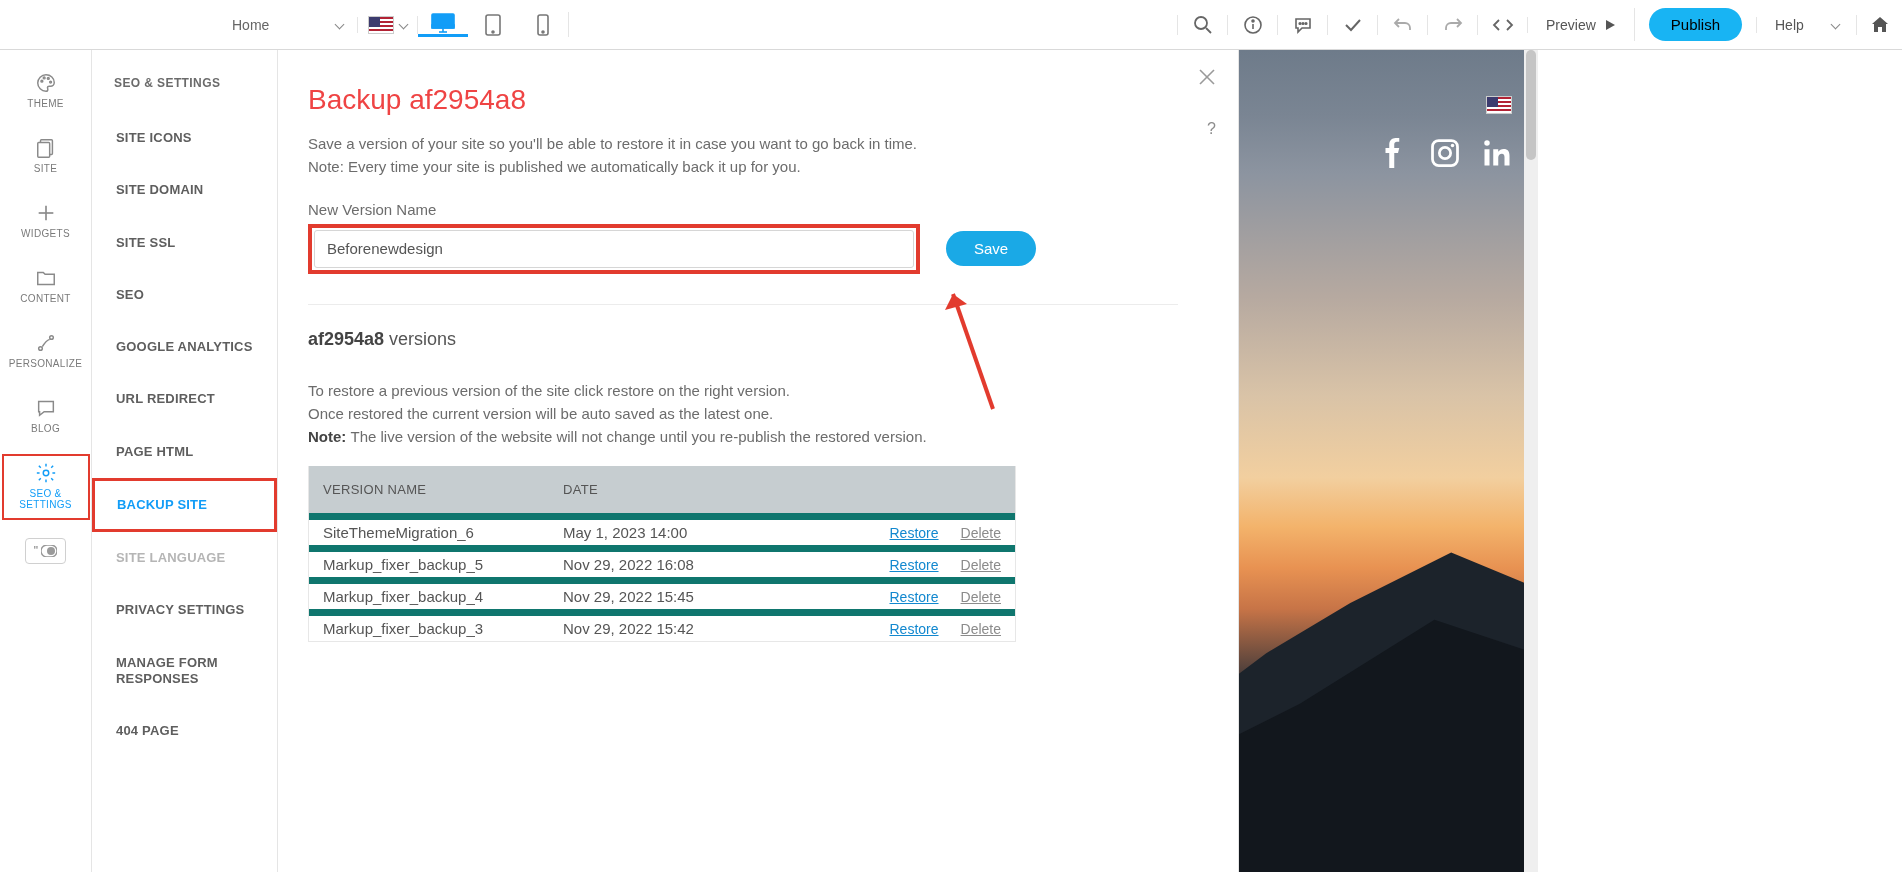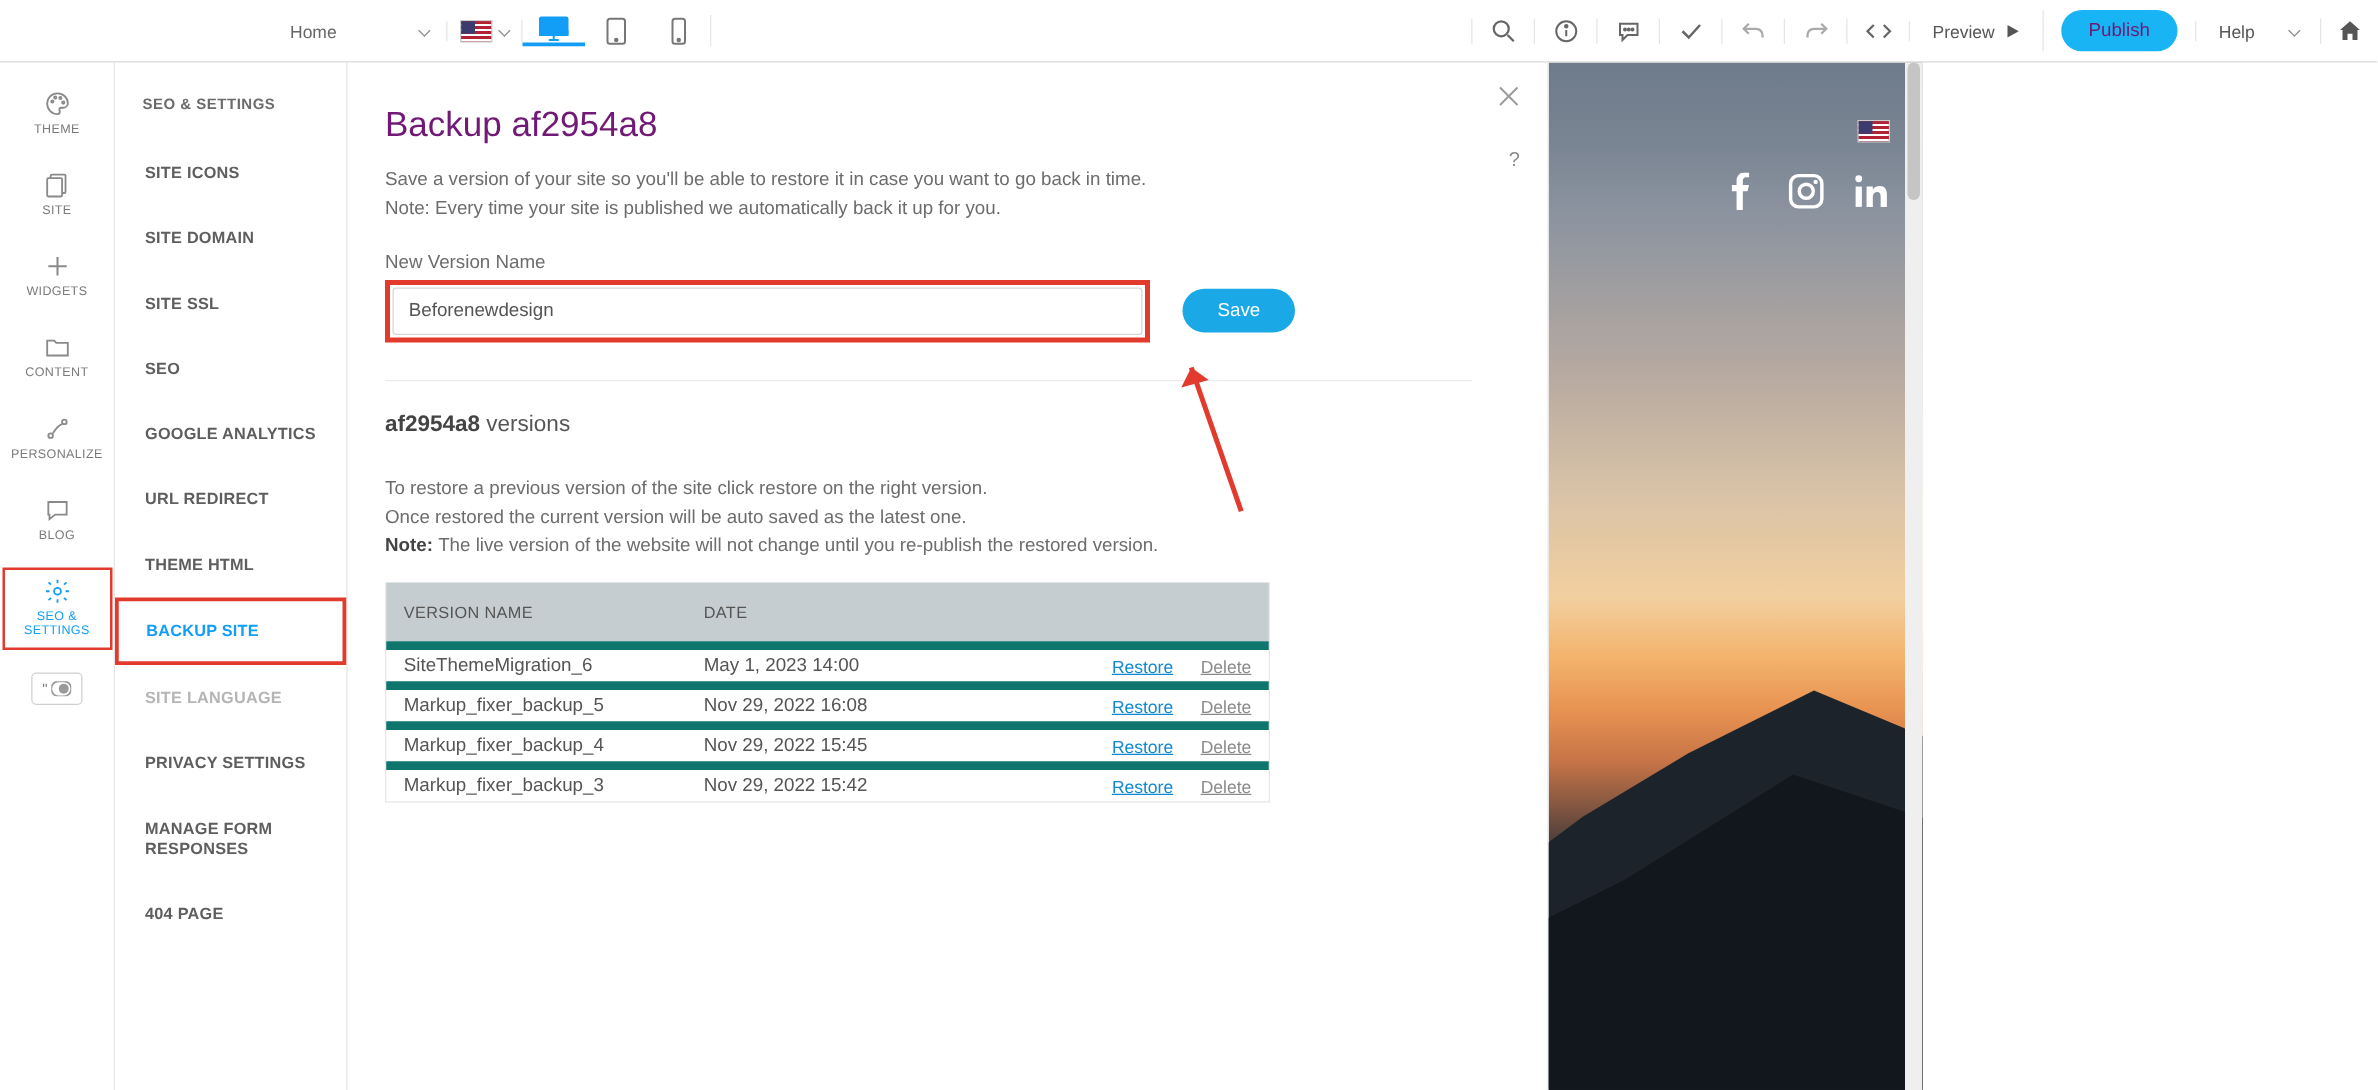--- a/index.html
+++ b/index.html
@@ -12,21 +12,21 @@
   .tb-dropdown .chev { margin-left: auto; }
   .tb-flag { width: 60px; border-right: 1px solid #e5e5e5; display: flex; align-items: center; justify-content: center; gap: 6px; cursor: pointer; }
   .tb-device-group { display: flex; border-right: 1px solid #e5e5e5; }
   .tb-device { width: 50px; display: flex; align-items: center; justify-content: center; cursor: pointer; }
   .tb-device.active svg { stroke: #129df7; fill: #129df7; }
   .tb-device.active { border-bottom: 3px solid #129df7; }
   .tb-grow { flex: 1; }
   .tb-icon { width: 50px; border-left: 1px solid #e5e5e5; display: flex; align-items: center; justify-content: center; cursor: pointer; color: #666; }
   .tb-preview { border-left: 1px solid #e5e5e5; display: flex; align-items: center; padding: 0 18px; gap: 8px; color: #555; cursor: pointer; }
   .tb-publish-wrap { border-left: 1px solid #e5e5e5; display: flex; align-items: center; padding: 0 14px; }
-  .tb-publish { background: #18b4f3; color: #701a75; border: none; border-radius: 18px; padding: 8px 22px; font-size: 15px; cursor: pointer; }
+  .tb-publish { background: #18b4f3; color: #000000; border: none; border-radius: 18px; padding: 8px 22px; font-size: 15px; cursor: pointer; }
   .tb-help { border-left: 1px solid #e5e5e5; display: flex; align-items: center; padding: 0 18px 0 18px; gap: 28px; color: #555; cursor: pointer; width: 100px; justify-content: space-between;}
   .tb-home { width: 46px; border-left: 1px solid #e5e5e5; display: flex; align-items: center; justify-content: center; cursor: pointer; color: #555; }
 
   
   .chev::after { content: ""; display: inline-block; border: solid #888; border-width: 0 1.5px 1.5px 0; padding: 3px; transform: rotate(45deg); margin-bottom: 2px; }
 
   
   .flag-us { width: 26px; height: 18px; background: linear-gradient(#b22234, #b22234); position: relative; border: 1px solid #ccc; }
   .flag-us::before { content: ""; position: absolute; inset: 0; background: repeating-linear-gradient(#b22234 0 2px, #fff 2px 4px); }
   .flag-us::after { content: ""; position: absolute; left: 0; top: 0; width: 11px; height: 10px; background: #3c3b6e; }
@@ -46,21 +46,21 @@
   .submenu { width: 186px; border-right: 1px solid #e5e5e5; padding: 0; }
   .submenu-title { padding: 26px 22px 22px; font-size: 12px; letter-spacing: .4px; color: #6b6b6b; font-weight: 600; }
   .submenu-item { padding: 16px 22px; font-size: 13px; font-weight: 600; letter-spacing: .2px; color: #5e5e5e; cursor: pointer; border: 2px solid transparent; line-height: 1.25; }
   .submenu-item.disabled { color: #b5b5b5; cursor: default; }
   .submenu-item.active { color: #129df7; border: 3px solid #e23b2e; }
 
   
   .content { flex: 1; padding: 18px 30px 30px 30px; position: relative; overflow: auto; max-width: 960px;}
   .panel-close { position: absolute; right: 22px; top: 18px; width: 18px; height: 18px; cursor: pointer; color: #9a9a9a; }
   .help-q { position: absolute; right: 22px; top: 70px; color: #8c8c8c; cursor: pointer; font-size: 16px; }
-  h1.page-title { font-size: 28px; font-weight: 400; color: #701a75; margin: 16px 0 16px; }
+  h1.page-title { font-size: 28px; font-weight: 400; color: #ef4444; margin: 16px 0 16px; }
   .desc { color: #6c6c6c; font-size: 15px; line-height: 1.55; }
   .field-label { margin-top: 22px; color: #6c6c6c; font-size: 15px; }
   .field-row { display: flex; align-items: center; gap: 16px; margin-top: 6px; }
   .input-hl { border: 4px solid #e23b2e; padding: 2px; }
   .text-input { width: 600px; max-width: 600px; height: 38px; border: 1px solid #d6d6d6; border-radius: 3px; padding: 0 12px; font-size: 15px; color: #555; }
   .save-btn { position: relative; background: #1aa9e6; color: #fff; border: none; border-radius: 20px; padding: 9px 28px; font-size: 15px; cursor: pointer; margin-left: 10px;}
   .divider { height: 1px; background: #ececec; margin: 30px 0 24px; width: 870px; max-width: 100%; }
   h2.section-title { font-size: 18px; color: #555; font-weight: 400; margin-bottom: 29px; }
   h2.section-title b { font-weight: 600; color: #444; }
   .note b { font-weight: 600; color: #444;}
@@ -269,21 +269,21 @@
   </div>
 
   <div class="submenu">
     <div class="submenu-title">SEO &amp; SETTINGS</div>
     <div class="submenu-item">SITE ICONS</div>
     <div class="submenu-item">SITE DOMAIN</div>
     <div class="submenu-item">SITE SSL</div>
     <div class="submenu-item">SEO</div>
     <div class="submenu-item">GOOGLE ANALYTICS</div>
     <div class="submenu-item">URL REDIRECT</div>
-    <div class="submenu-item">THEME HTML</div>
+    <div class="submenu-item">PAGE HTML</div>
     <div class="submenu-item active">BACKUP SITE</div>
     <div class="submenu-item disabled">SITE LANGUAGE</div>
     <div class="submenu-item">PRIVACY SETTINGS</div>
     <div class="submenu-item">MANAGE FORM RESPONSES</div>
     <div class="submenu-item">404 PAGE</div>
   </div>
 
   <div class="content">
 
     <div class="panel-close">

